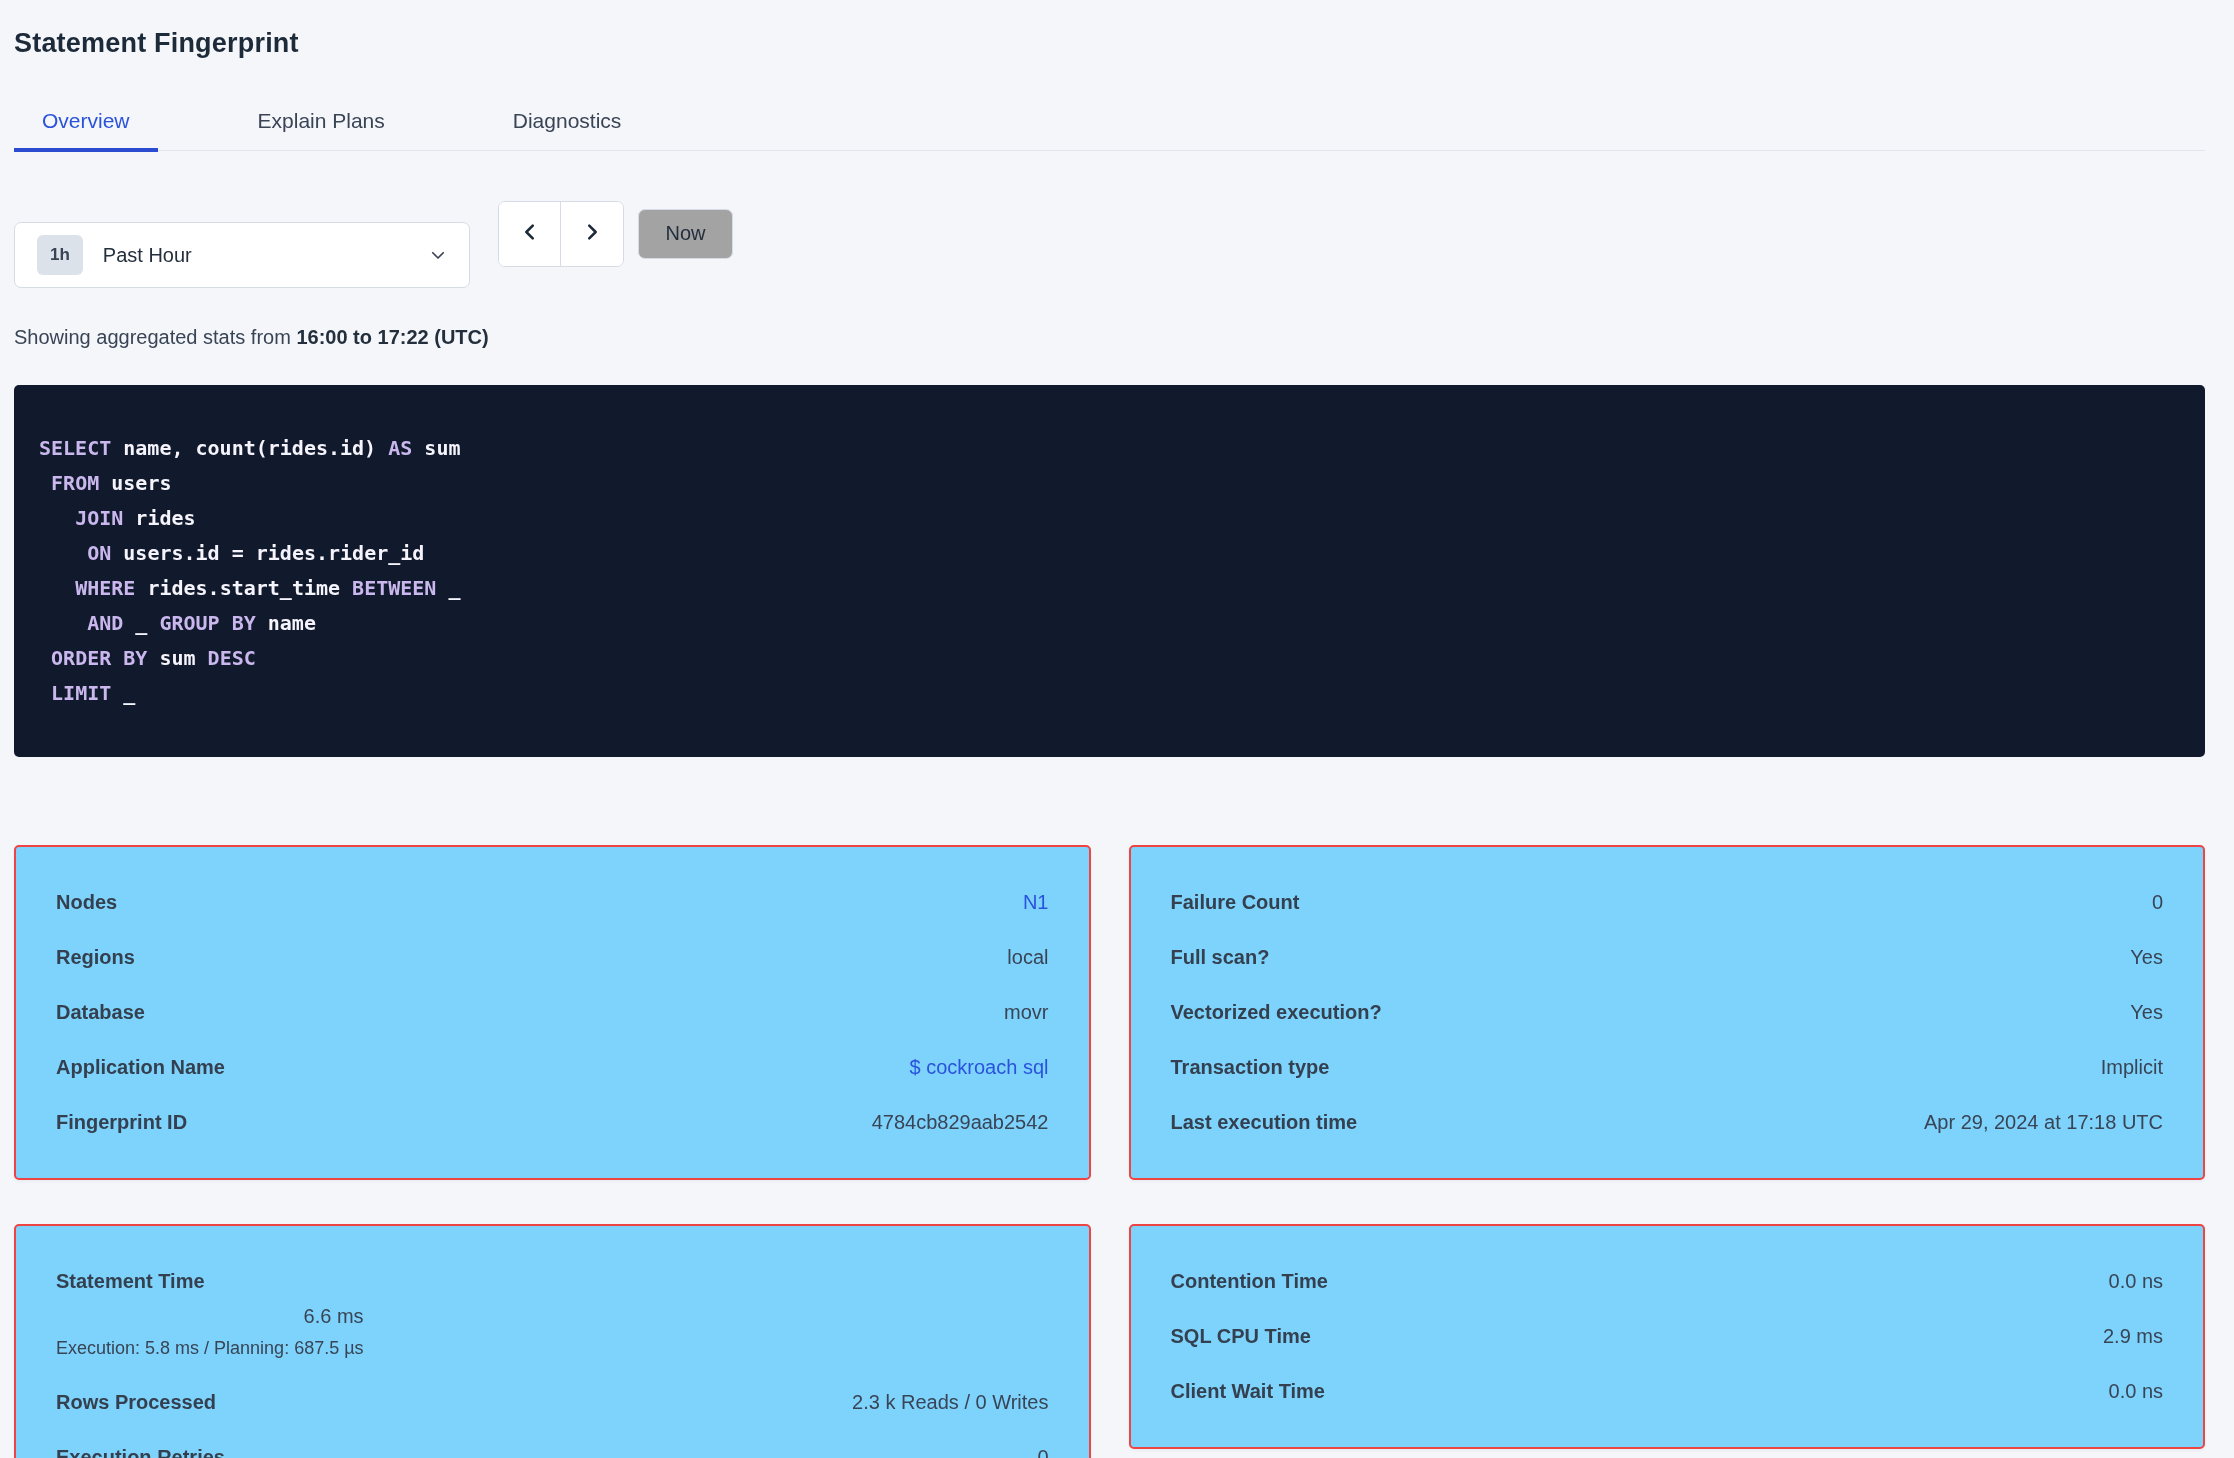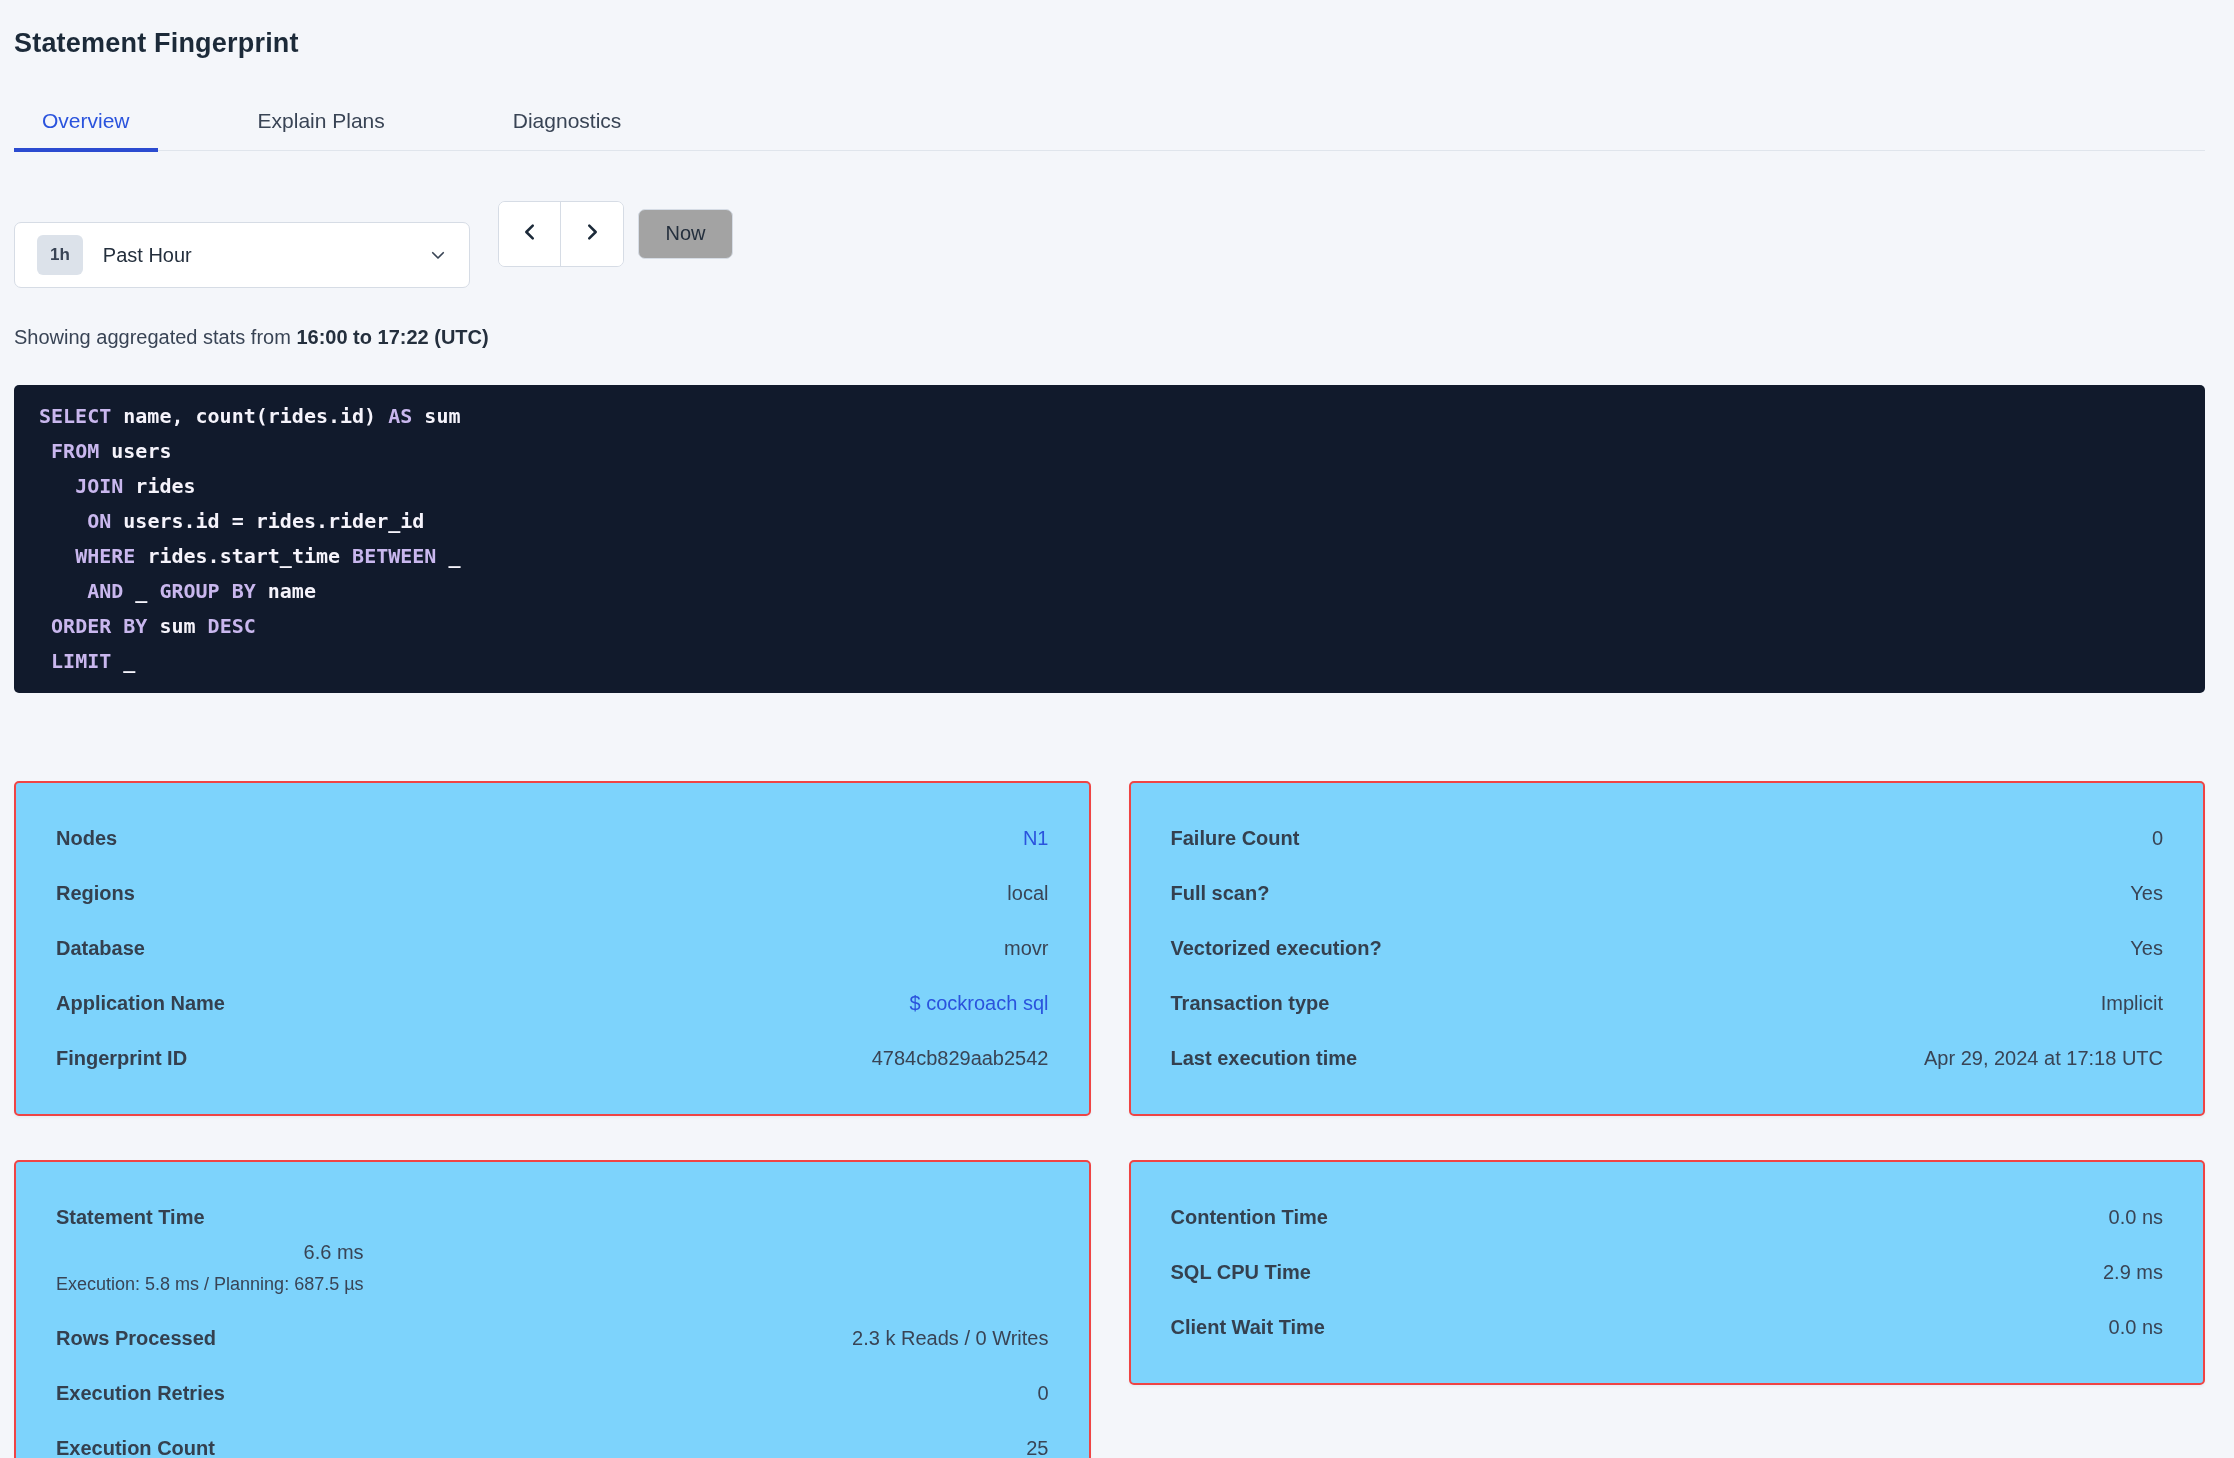--- a/index.html
+++ b/index.html
@@ -68,21 +68,21 @@
   }
 
   .caption { margin-top: 38px; font-size: 20px; color: #394455; }
   .caption .strong { font-weight: 700; color: #242f3d; }
 
   
   .code {
     margin-top: 36px;
     background: #111a2c;
     border-radius: 5px;
-    padding: 14px 25px;
+    padding: 46px 25px;
     font-family: "DejaVu Sans Mono", "Liberation Mono", monospace;
     font-size: 20px; font-weight: 700; line-height: 35px;
     color: #f5f3fb;
   }
   .code-line { white-space: pre; }
   .kw { color: #c9b7ee; }
 
   
   .cards-row { display: flex; gap: 38px; margin-top: 88px; align-items: flex-start; }
   .cards-row.second { margin-top: 44px; }

